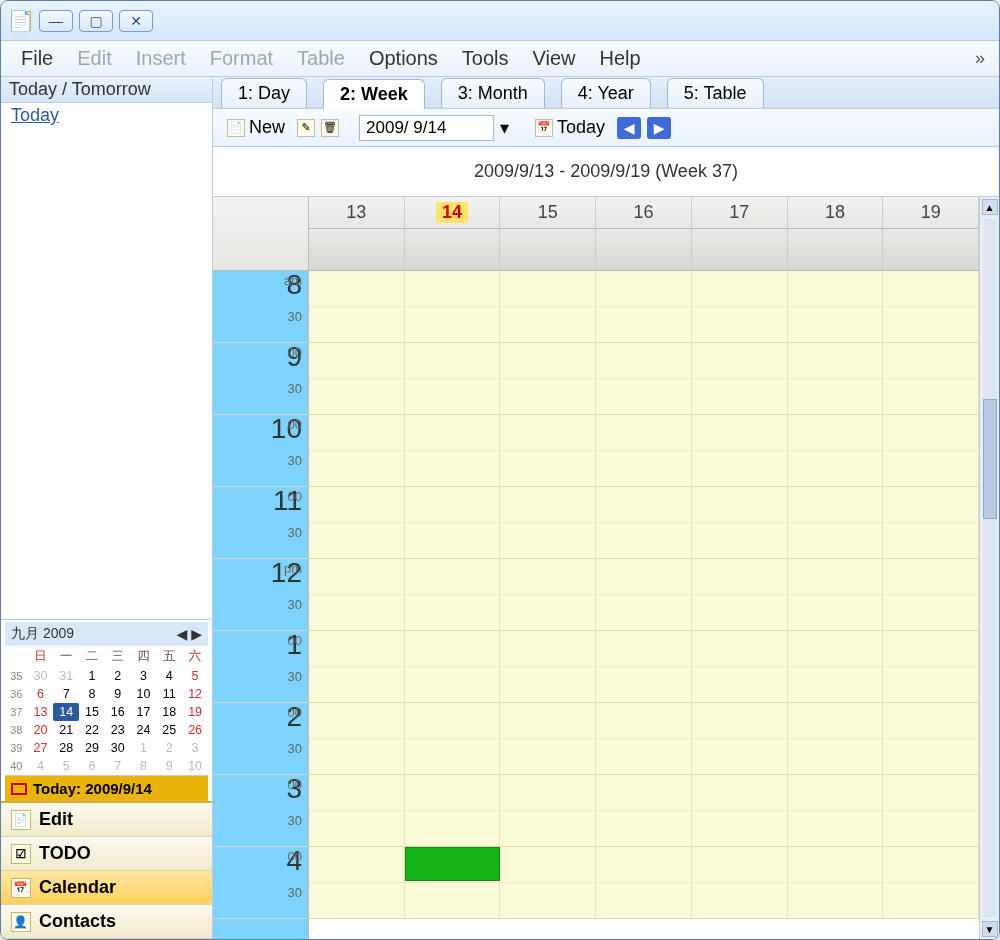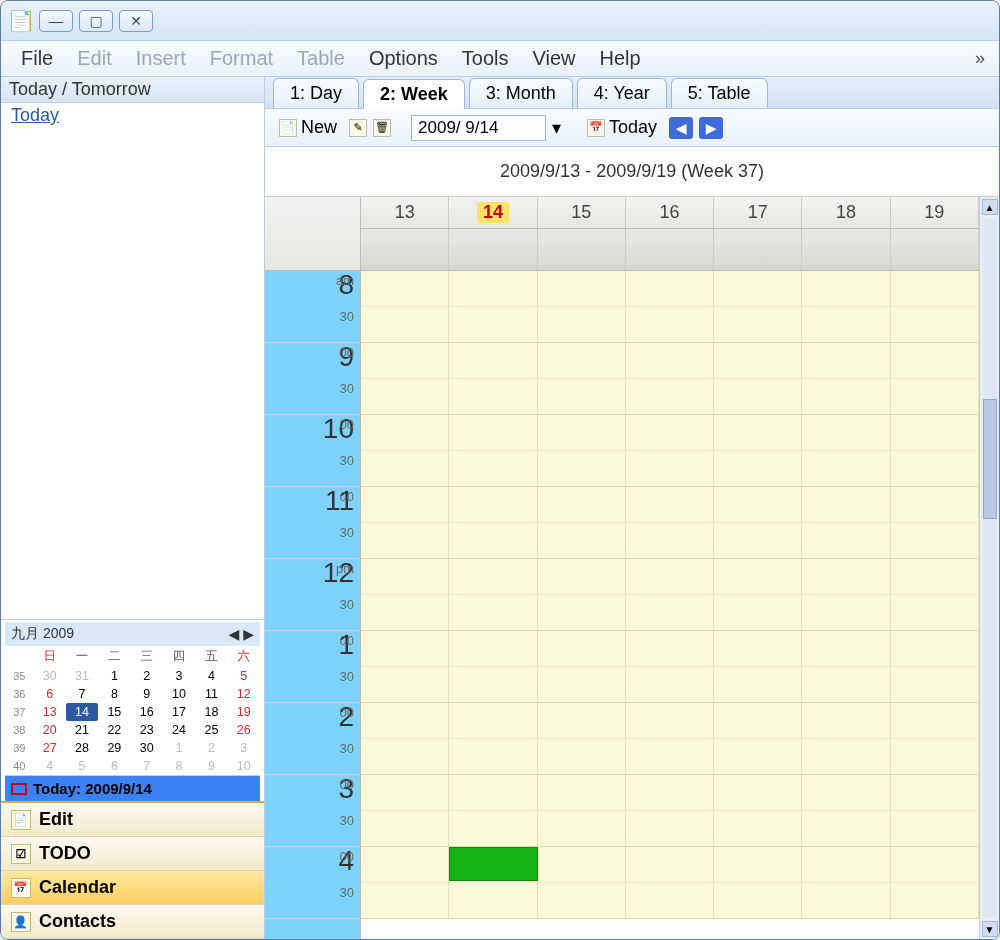--- a/index.html
+++ b/index.html
@@ -27,21 +27,21 @@
 .menubar {
   height: 36px; display: flex; align-items: center; padding: 0 8px;
   background: linear-gradient(#f7fbff,#e9f1fa); border-bottom:1px solid #b8cde3;
   font-size: 20px; color:#333;
 }
 .menubar .menu-item { padding: 4px 12px; cursor: default; }
 .menubar .menu-item.disabled { color: #9aa8b6; }
 .menubar .overflow { margin-left:auto; font-size:18px; color:#555; padding:0 6px; }
 .content { flex:1; display:flex; overflow:hidden; }
 .left-pane {
-  width: 264px; display:flex; flex-direction:column;
+  width: 212px; display:flex; flex-direction:column;
   background:#fff; border-right:1px solid #b8cde3;
 }
 .side-header {
   height: 26px; padding:2px 8px; font-size:18px; color:#333;
   background:linear-gradient(#e8f1fb,#d5e5f6); border-bottom:1px solid #b8cde3;
 }
 .side-link { padding:2px 10px; font-size:18px; color:#2b5aa0; text-decoration:underline; cursor:default; }
 .side-blank { flex:1; background:#fff; }
 .minical {
   border-top:1px solid #b8cde3; background:#fff; padding:2px 4px 0 4px; font-size:13px;
@@ -54,33 +54,33 @@
 .minical table { width:100%; border-collapse:collapse; font-size:12.5px; }
 .minical th { font-weight:normal; padding:2px 0; text-align:center; color:#555; }
 .minical th.sun, .minical td.sun { color:#c9302c; }
 .minical th.sat, .minical td.sat { color:#c9302c; }
 .minical td { text-align:center; padding:2px 0; }
 .minical td.dim { color:#bbb; }
 .minical td.wk { color:#888; font-size:11px; }
 .minical td.today { background:#2b5aa0; color:#fff; border-radius:2px; }
 .today-row {
   border-top:1px solid #ccc; padding:4px 6px; font-size:15px; font-weight:bold;
-  display:flex; align-items:center; gap:6px; background:#3b82f6;
+  display:flex; align-items:center; gap:6px; background:#eab308;
 }
 .today-row .box { width:16px; height:12px; border:2px solid #c00; }
 .nav-buttons { border-top:2px solid #d0b040; }
 .nav-btn {
   display:flex; align-items:center; gap:8px; padding:6px 10px; font-size:18px; font-weight:bold;
   border-bottom:1px solid #d9d2b5; background:linear-gradient(#fdf9ef,#f1eacb); cursor:default;
 }
 .nav-btn.active { background:linear-gradient(#ffe8a0,#ffcf5e); }
 .nav-btn .ico { width:20px; height:20px; display:flex; align-items:center; justify-content:center; border:1px solid #c2b77e; background:#fffbe2; font-size:12px;}
 .right-pane { flex:1; display:flex; flex-direction:column; background:#fff; position:relative;}
 .view-tabs {
-  display:flex; align-items:flex-end; height:32px; padding:0 8px; gap:4px;
+  display:flex; align-items:flex-end; height:32px; padding:0 8px; gap:16px;
   background:linear-gradient(#e4eef9,#d2e2f3); border-bottom:1px solid #b8cde3;
 }
 .view-tab {
   padding:4px 16px; font-size:18px; border:1px solid #9fb9d6; border-bottom:none;
   border-radius:6px 6px 0 0; background:linear-gradient(#f7fbff,#e6eff9); cursor:default;
 }
 .view-tab.active { background:#fff; font-weight:bold; position:relative; top:1px; }
 .toolbar {
   height:38px; display:flex; align-items:center; gap:6px; padding:0 8px;
   background:linear-gradient(#f7fbff,#e9f1fa); border-bottom:1px solid #b8cde3; font-size:18px;

